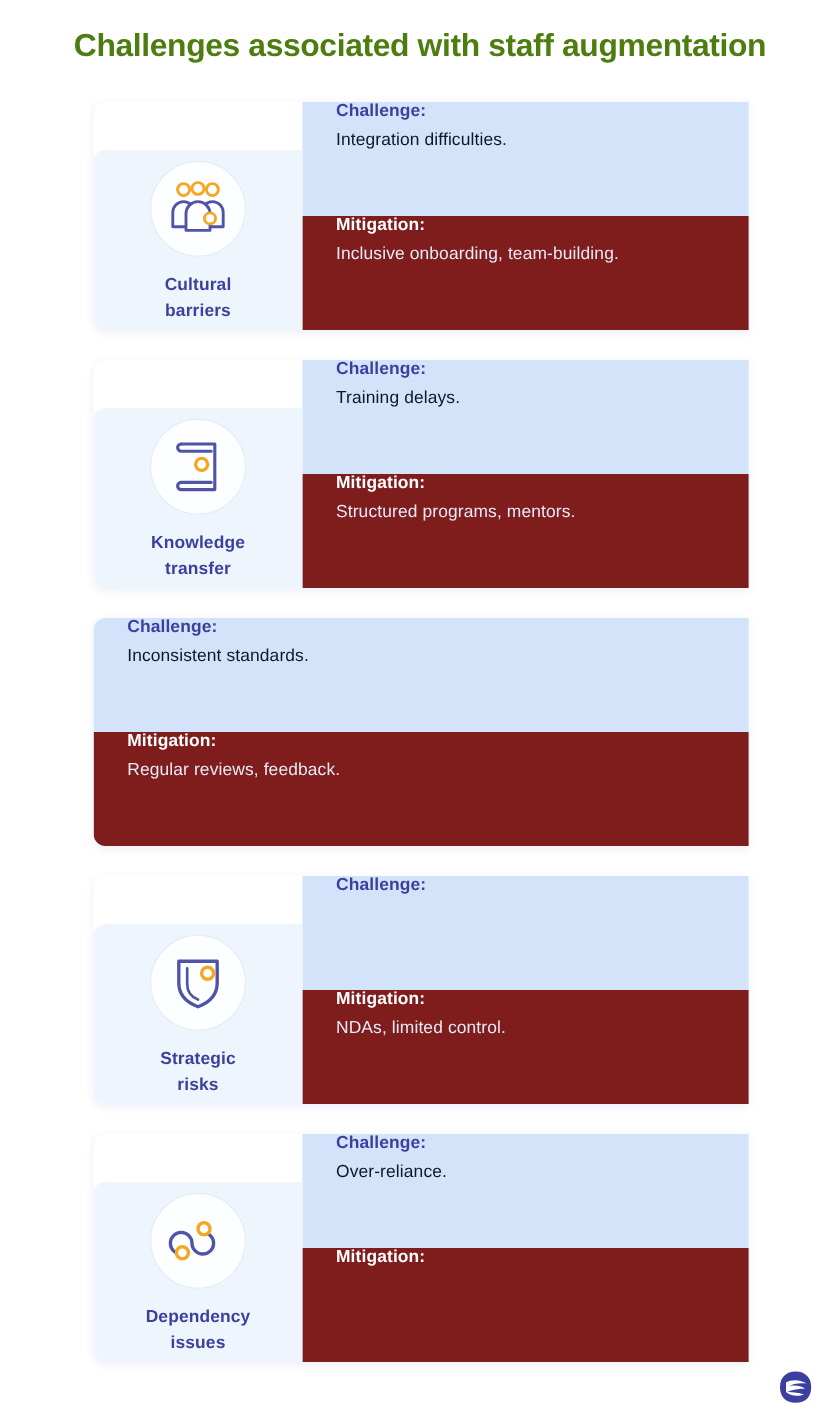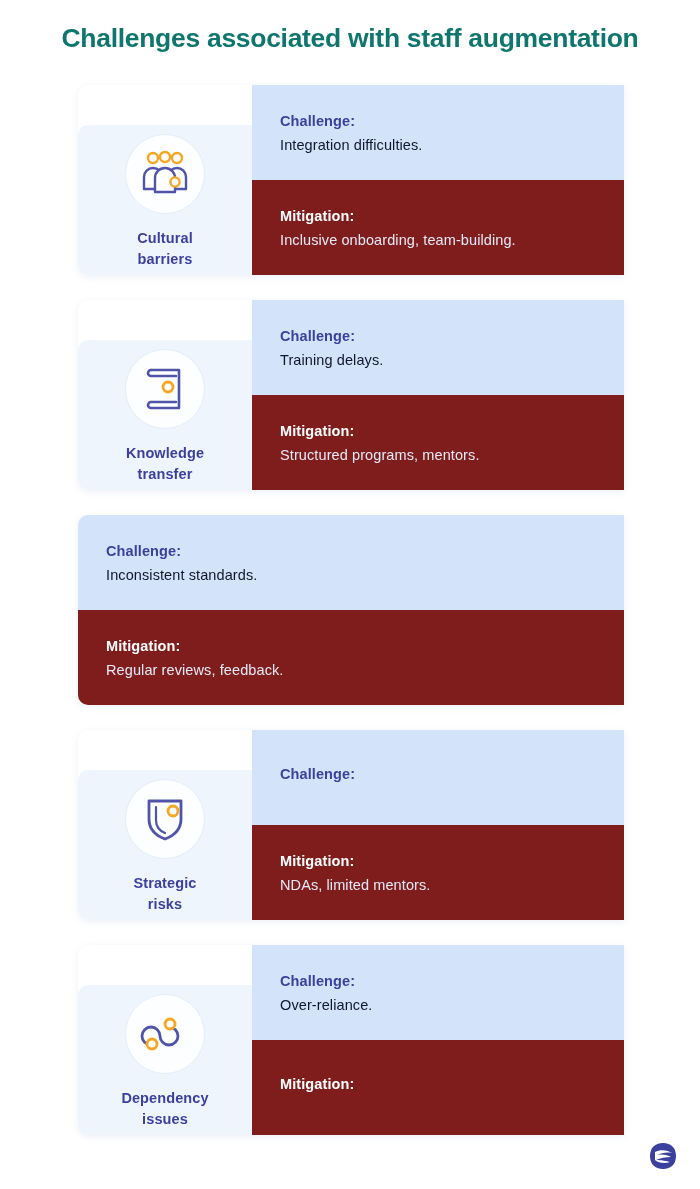--- a/index.html
+++ b/index.html
@@ -22,21 +22,21 @@
   
   .page-title {
     position: absolute;
     left: 0;
     top: 23px;
     width: 700px;
     text-align: center;
     font-size: 26.5px;
     font-weight: bold;
     letter-spacing: -0.3px;
-    color: #0f766e;
+    color: #4d7c0f;
     line-height: 1.2;
   }
 
   
   .cards {
     position: absolute;
     left: 78px;
     top: 85px;
     width: 546px;
   }
@@ -92,21 +92,20 @@
   .card-right {
     flex: 1;
     display: flex;
     flex-direction: column;
   }
 
   .panel {
     padding: 0 0 0 28px;
     display: flex;
     flex-direction: column;
-    justify-content: center;
   }
 
   .panel-challenge {
     background: #d3e3fa;
     height: 95px;
   }
 
   .panel-mitigation {
     background: #7f1d1d;
     height: 95px;
@@ -231,21 +230,21 @@
           <span>Strategic</span><br>
           <span>risks</span>
         </div>
       </div>
       <div class="card-right">
         <div class="panel panel-challenge">
           <div class="panel-heading">Challenge:</div>
         </div>
         <div class="panel panel-mitigation">
           <div class="panel-heading">Mitigation:</div>
-          <div class="panel-body">NDAs, limited mentors.</div>
+          <div class="panel-body">NDAs, limited control.</div>
         </div>
       </div>
     </div>
 
     <div class="card">
       <div class="card-left">
         <div class="icon-circle">
           <svg width="52" height="42" viewBox="0 0 52 42">
             <path d="M12 32 a9 9 0 0 1 0-18 a9 9 0 0 1 9 9 a9 9 0 0 0 9 9 a9 9 0 0 0 9-9 a9 9 0 0 0-9-9" fill="none" stroke="#4f54a8" stroke-width="2.8" stroke-linecap="round"></path>
             <circle cx="13" cy="31" r="5" fill="#fff" stroke="#f5a623" stroke-width="2.8"></circle>

